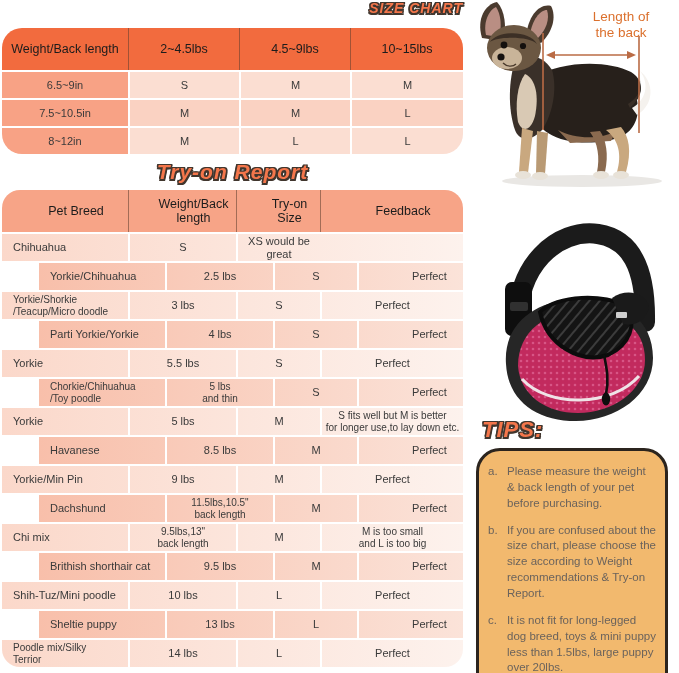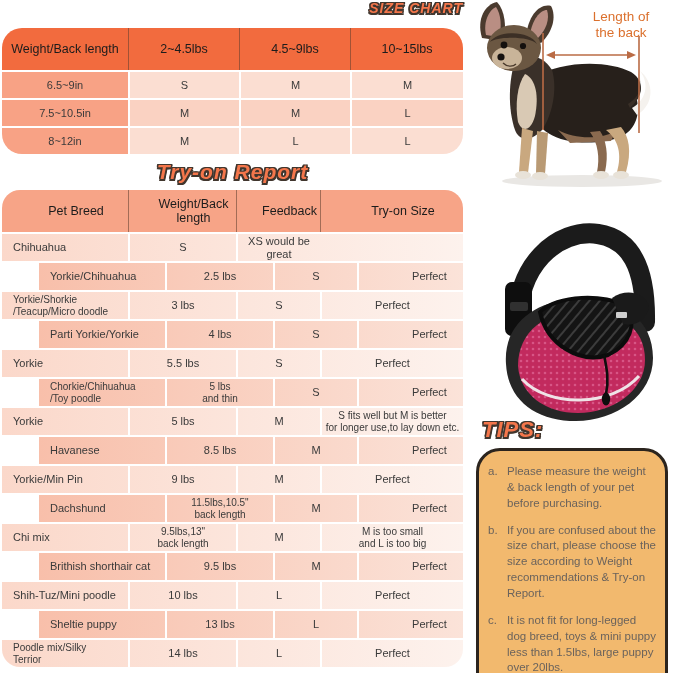--- a/index.html
+++ b/index.html
@@ -90,22 +90,22 @@
         <div class="cell">L</div>
         <div class="cell">L</div>
       </div>
     </div>
 
   <div class="title to-title">Try-on Report</div>
   <div id="to-table" class="table to">
       <div class="row head">
         <div class="cell">Pet Breed</div>
         <div class="cell">Weight/Back length</div>
+        <div class="cell">Try-on Size</div>
         <div class="cell">Feedback</div>
-        <div class="cell">Try-on Size</div>
       </div>
       <div class="row body light">
         <div class="cell">Chihuahua</div>
         <div class="cell">S</div>
         <div class="cell">XS would be great</div>
       </div>
       <div class="row body dark">
         <div class="cell">Yorkie/Chihuahua</div>
         <div class="cell">2.5 lbs</div>
         <div class="cell">S</div>

